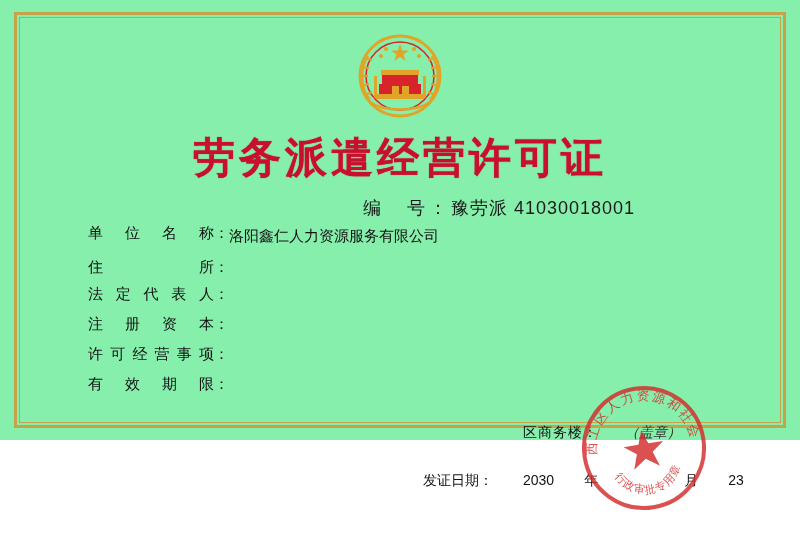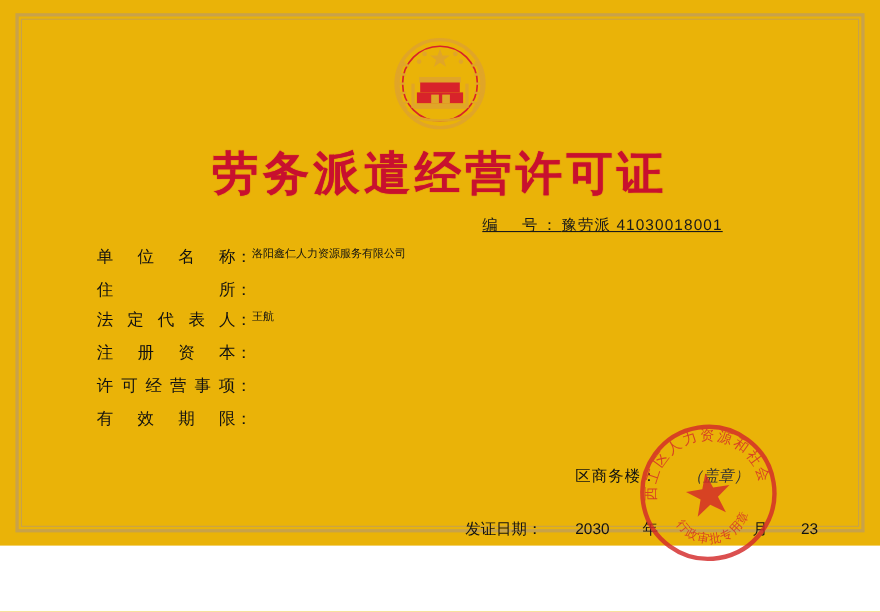--- a/index.html
+++ b/index.html
@@ -9,22 +9,22 @@
   body {
     width: 800px;
     height: 556px;
     background: #ffffff;
     font-family: "Liberation Sans", sans-serif;
     overflow: hidden;
   }
   .certificate {
     position: relative;
     width: 800px;
-    height: 496px;
-    background: #eab308;
+    height: 440px;
+    background: #86efac;
     box-sizing: border-box;
   }
   
   .border-outer {
     position: absolute;
     left: 14px;
     top: 12px;
     right: 14px;
     bottom: 12px;
     border: 3px solid #c8a24a;
@@ -58,27 +58,26 @@
     text-align: center;
     font-family: "DejaVu Sans", "Liberation Sans", sans-serif;
     font-size: 42px;
     font-weight: bold;
     letter-spacing: 4px;
     color: #c8102e;
     text-shadow: 0 0 1px #c8102e;
   }
   .serial {
     position: absolute;
-    right: 143px;
+    right: 165px;
     top: 196px;
-    font-size: 14px;
+    font-size: 18px;
     color: #1a1a1a;
     letter-spacing: 1px;
     white-space: nowrap;
-    text-decoration: underline;
   }
   .serial .lbl { letter-spacing: 4px; }
 
   .fields {
     position: absolute;
     left: 88px;
     top: 224px;
     right: 60px;
   }
   .row {
@@ -92,21 +91,21 @@
     width: 126px;
     flex: 0 0 126px;
     display: flex;
     justify-content: space-between;
     font-size: 15px;
     color: #111111;
   }
   .row .value {
     flex: 1;
     line-height: 1.55;
-    font-size: 10px;
+    font-size: 15px;
     color: #111111;
   }
   .row.addr { margin-bottom: 8px; }
 
   .issuer-block {
     position: absolute;
     right: 92px;
     top: 424px;
     width: 300px;
     text-align: right;
@@ -228,21 +227,20 @@
 
     <div class="row">
       <div class="label">
           <span>法</span>
           <span>定</span>
           <span>代</span>
           <span>表</span>
           <span>人</span>
         </div>
       <div class="colon-sep">：</div>
-      <div class="value">王航</div>
     </div>
 
     <div class="row">
       <div class="label">
           <span>注</span>
           <span>册</span>
           <span>资</span>
           <span>本</span>
         </div>
       <div class="colon-sep">：</div>

